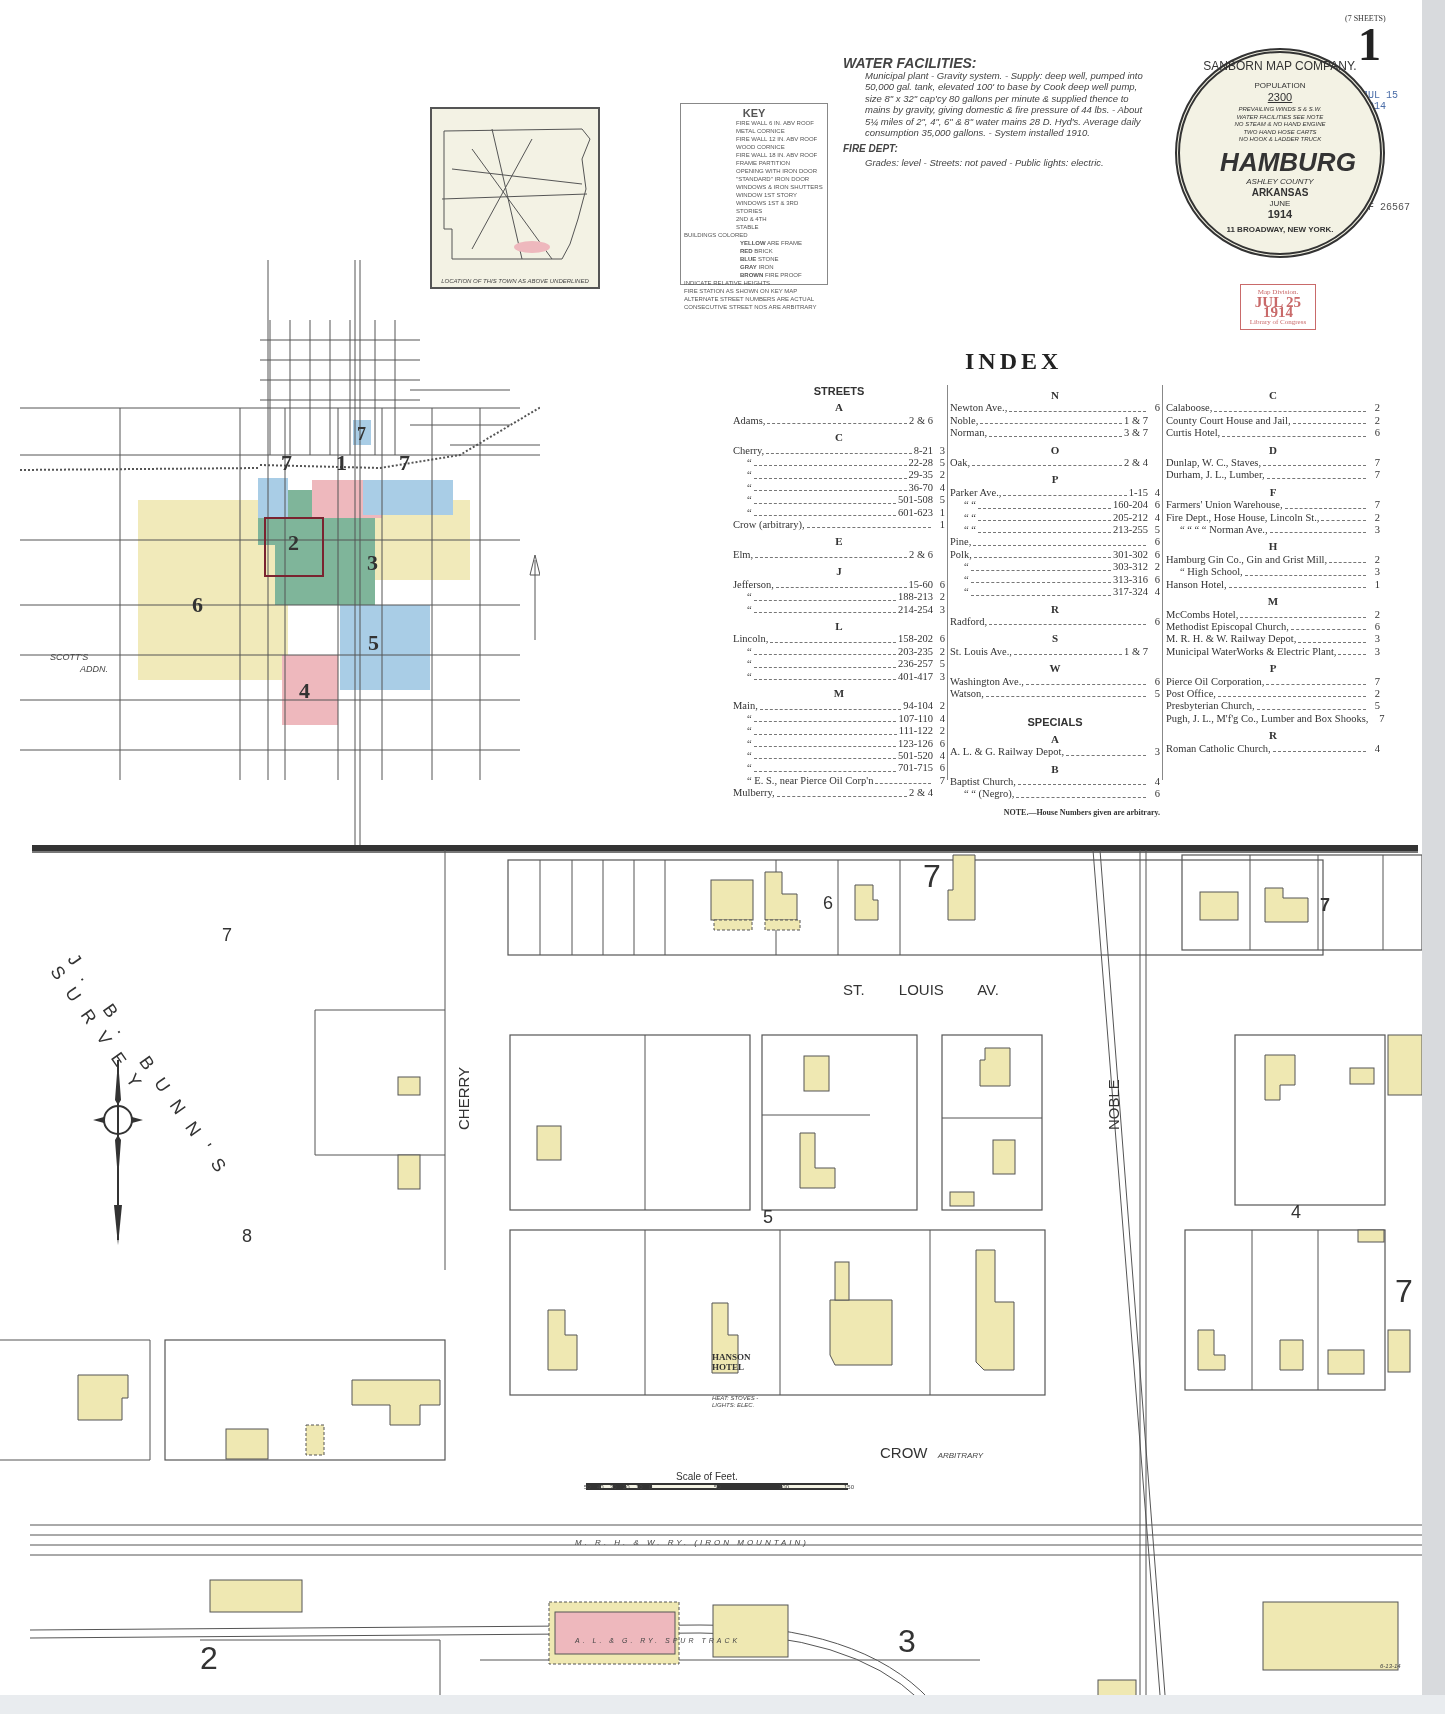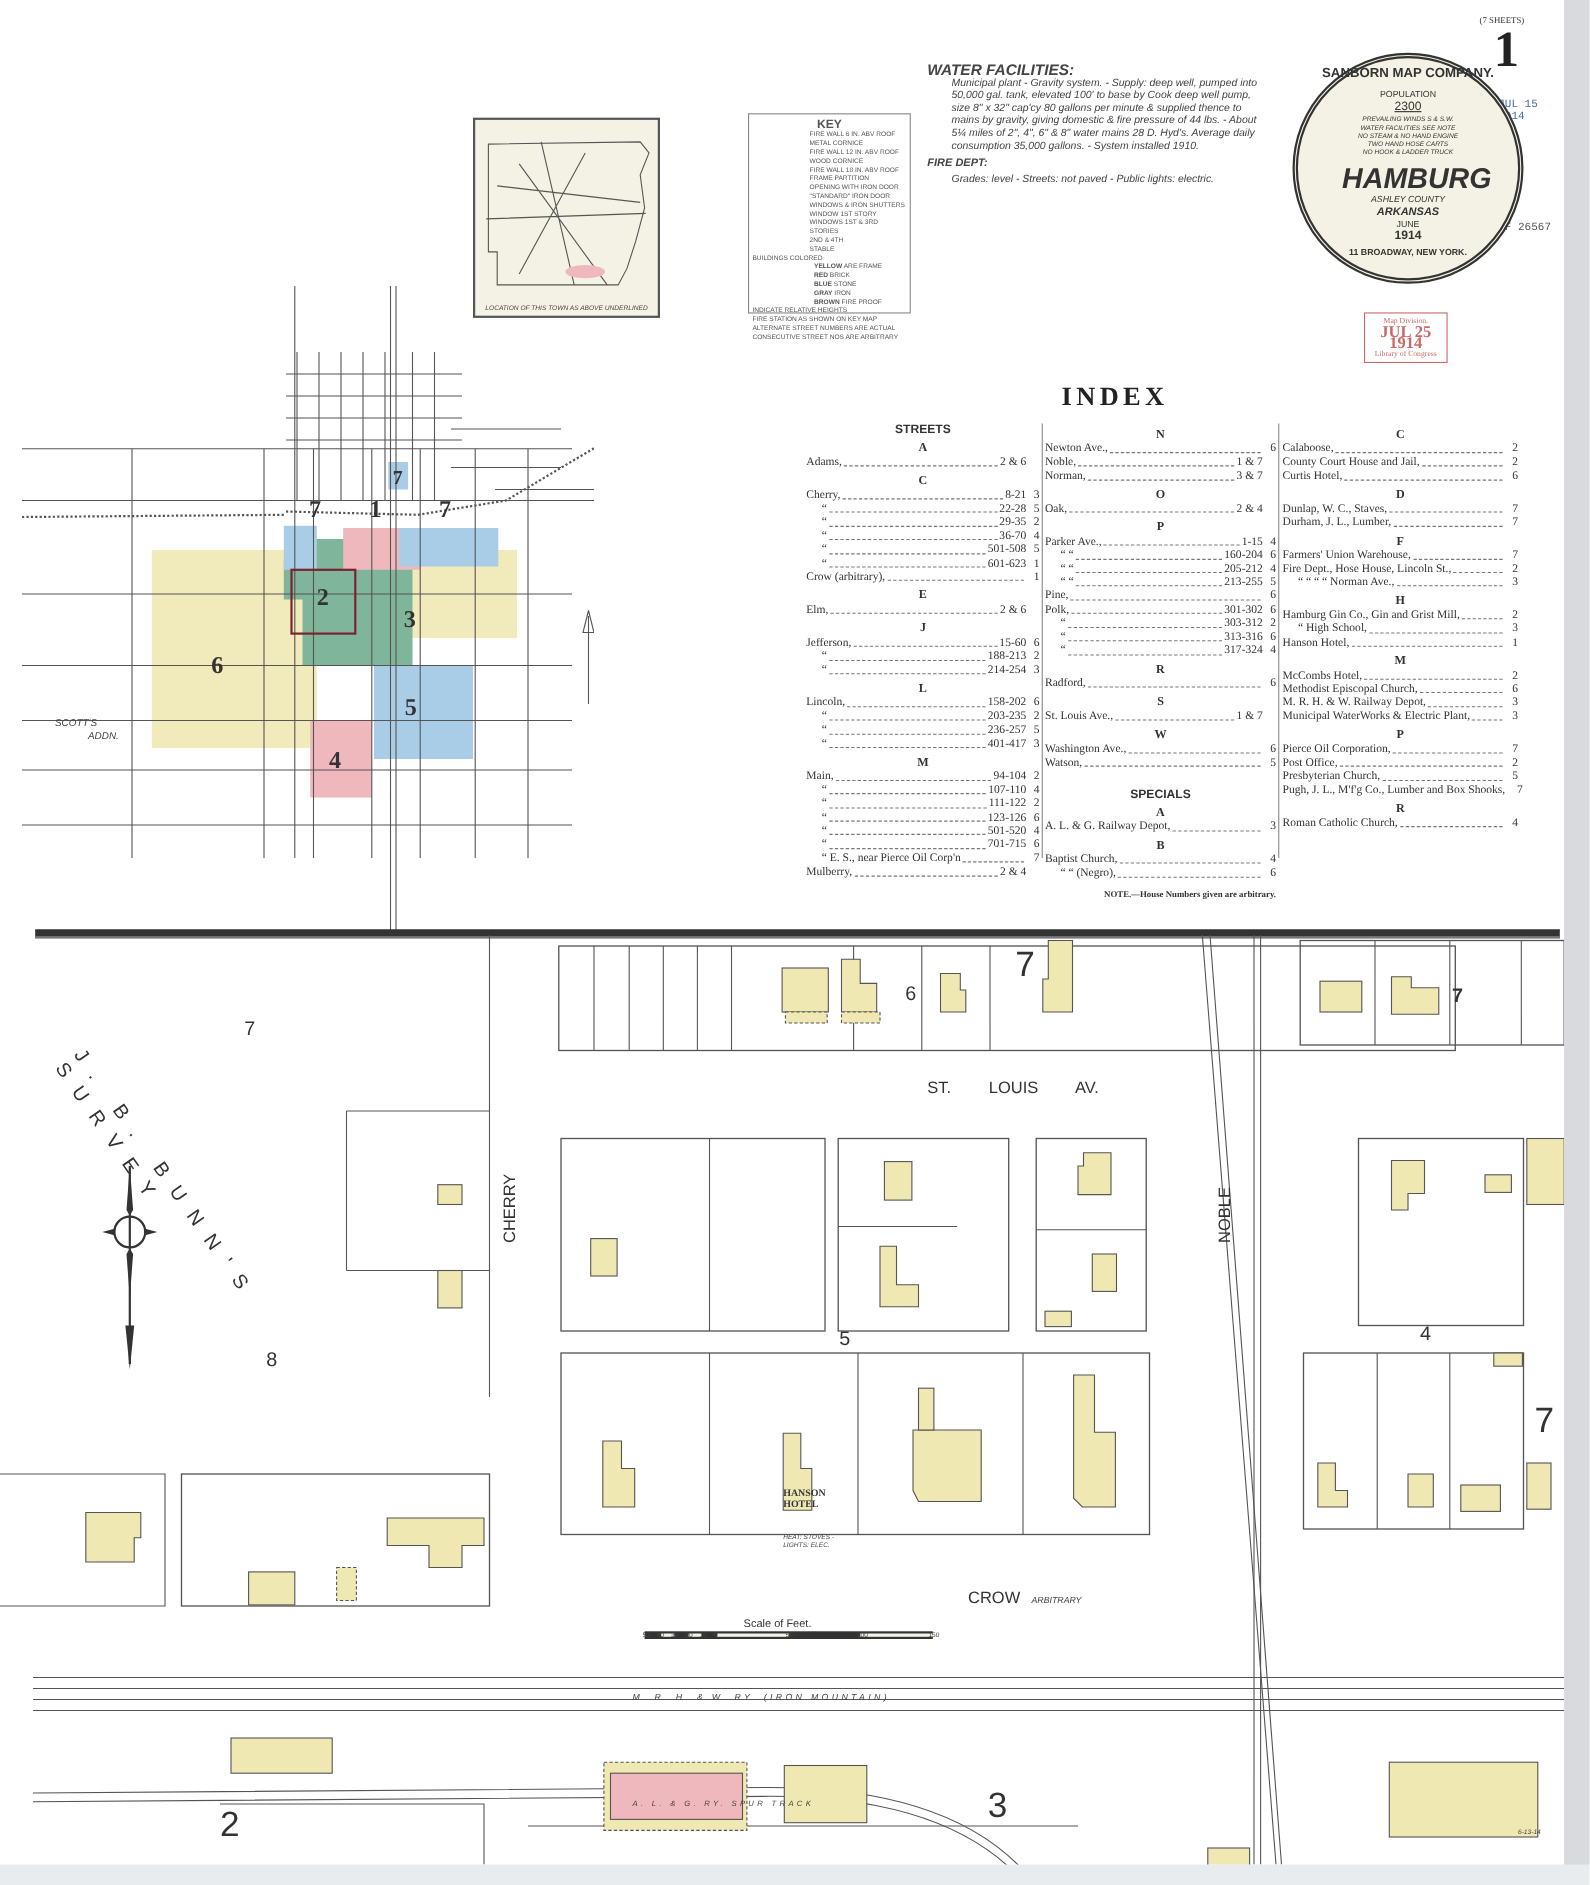--- a/index.html
+++ b/index.html
@@ -32,33 +32,33 @@
   <div class="abs" style="left:1358px;top:18px;font-size:46px;font-weight:bold;font-family:'Liberation Serif',serif;color:#222;">1</div>
   <div class="abs" style="left:1362px;top:90px;font-size:10px;color:#4a6da8;font-family:'Liberation Mono',monospace;">JUL 15 1914</div>
   <div class="abs" style="left:1350px;top:202px;font-size:10px;color:#555;font-family:'Liberation Mono',monospace;">©CLF 26567</div>
   <div class="abs" style="left:1240px;top:284px;width:70px;border:1px solid #c96a6a;color:#c96a6a;font-size:7px;text-align:center;line-height:10px;padding:2px;">
     <div>Map Division.</div>
     <div style="font-size:15px;font-weight:bold;">JUL 25 1914</div>
     <div>Library of Congress</div>
   </div>
 
   <div class="seal">
-    <div style="position:absolute;top:6px;left:0;right:0;font-size:12px;font-weight:bold;font-family:'Liberation Sans',sans-serif;">SANBORN MAP COMPANY.</div>
+    <div style="position:absolute;top:6px;left:0;right:0;font-size:12px;font-weight:normal;font-family:'Liberation Sans',sans-serif;">SANBORN MAP COMPANY.</div>
     <div style="position:absolute;top:28px;left:0;right:0;font-size:8px;font-family:'Liberation Sans',sans-serif;">POPULATION</div>
     <div style="position:absolute;top:38px;left:0;right:0;font-size:11px;text-decoration:underline;font-family:'Liberation Sans',sans-serif;">2300</div>
     <div style="position:absolute;top:53px;left:30px;right:30px;font-size:6px;line-height:7.5px;font-style:italic;font-family:'Liberation Sans',sans-serif;">
       <div>PREVAILING WINDS S &amp; S.W.</div>
       <div>WATER FACILITIES SEE NOTE</div>
       <div>NO STEAM &amp; NO HAND ENGINE</div>
       <div>TWO HAND HOSE CARTS</div>
       <div>NO HOOK &amp; LADDER TRUCK</div>
     </div>
     <div style="position:absolute;top:94px;left:0;right:0;font-size:26px;font-weight:bold;font-style:italic;font-family:'Liberation Sans',sans-serif;padding-left:16px;">HAMBURG</div>
     <div style="position:absolute;top:124px;left:0;right:0;font-size:8px;font-style:italic;font-family:'Liberation Sans',sans-serif;">ASHLEY COUNTY</div>
-    <div style="position:absolute;top:134px;left:0;right:0;font-size:10px;font-weight:bold;font-style:italic;font-family:'Liberation Sans',sans-serif;">ARKANSAS</div>
+    <div style="position:absolute;top:134px;left:0;right:0;font-size:10px;font-weight:bold;font-family:'Liberation Sans',sans-serif;">ARKANSAS</div>
     <div style="position:absolute;top:146px;left:0;right:0;font-size:8px;font-family:'Liberation Sans',sans-serif;">JUNE</div>
     <div style="position:absolute;top:155px;left:0;right:0;font-size:11px;font-weight:bold;font-family:'Liberation Sans',sans-serif;">1914</div>
     <div style="position:absolute;top:172px;left:0;right:0;font-size:8px;font-weight:bold;font-family:'Liberation Sans',sans-serif;">11 BROADWAY, NEW YORK.</div>
   </div>
 
   <div class="abs hand" style="left:843px;top:58px;width:300px;font-size:9.5px;line-height:11.5px;">
     <div style="font-weight:bold;font-size:14px;">WATER FACILITIES:</div>
     <div style="padding-left:22px;">Municipal plant - Gravity system. - Supply: deep well, pumped into 50,000 gal. tank, elevated 100' to base by Cook deep well pump, size 8" x 32" cap'cy 80 gallons per minute &amp; supplied thence to mains by gravity, giving domestic &amp; fire pressure of 44 lbs. - About 5¼ miles of 2", 4", 6" &amp; 8" water mains 28 D. Hyd's. Average daily consumption 35,000 gallons. - System installed 1910.</div>
     <div style="font-weight:bold;font-size:10px;margin-top:4px;">FIRE DEPT:</div>
     <div style="padding-left:22px;margin-top:3px;">Grades: level - Streets: not paved - Public lights: electric.</div>

